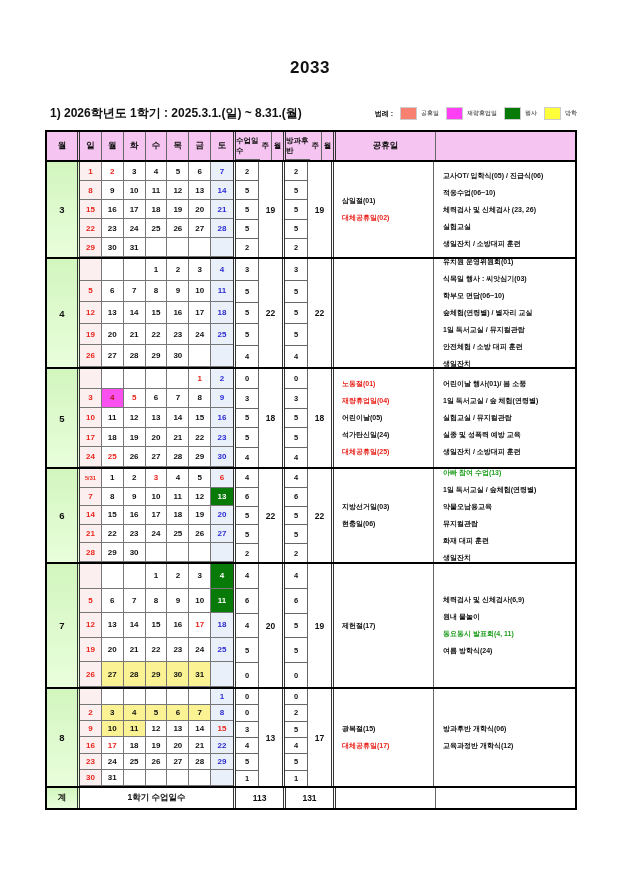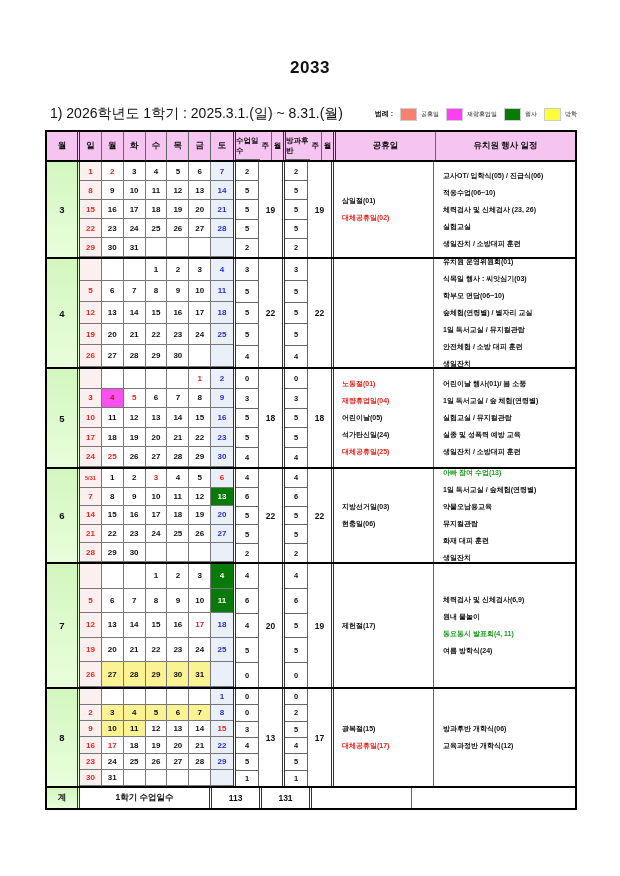--- a/index.html
+++ b/index.html
@@ -1,20 +1,20 @@
 <!DOCTYPE html>
 <html><head>
 <meta charset="utf-8">
 <style>
   *{margin:0;padding:0;box-sizing:border-box}
   html,body{width:620px;height:876px}
   body{background:#fff;font-family:"Liberation Sans",sans-serif;color:#111;position:relative}
   .title-row{position:absolute;top:58px;left:0;width:100%;display:flex;justify-content:center;gap:52px;font-size:17px;font-weight:bold;letter-spacing:.5px}
   .sub-row{position:absolute;top:105px;left:50px;width:527px;display:flex;justify-content:space-between;align-items:center}
-  .subtitle{font-size:14px;font-weight:normal}
+  .subtitle{font-size:12px;font-weight:bold}
   .legend{display:flex;align-items:center;gap:7px}
   .legend-label{font-size:7px;font-weight:bold}
   .legend-item{display:flex;align-items:center;gap:4px}
   .sw{width:17px;height:13px;display:inline-block;border:0.5px solid #ccc}
   .legend-item span.lt{font-size:6px}
   .calendar{position:absolute;left:45px;top:130px;width:532px;border:2px solid #000;background:#fff}
   
   .hdr{display:flex;background:#F6C4F0;height:30px;font-weight:bold;font-size:8.5px;border-bottom:2px solid #000}
   .h-month{width:33px;display:flex;align-items:center;justify-content:center;border-right:3px double #333}
   .h-days{width:156px;display:grid;grid-template-columns:repeat(7,1fr);border-right:3px double #333}
@@ -47,21 +47,21 @@
   .s-r{color:#E8241C}
   .s-b{color:#2B2BD5}
   .s-sm{color:#E8241C;font-size:5.5px}
   .s-g{background:#087A08;color:#fff}
   .s-y{background:#FAF293;color:#111}
   .s-m{background:#FB50F0;color:#B01210}
   .s-gt{color:#1E9E1E}
   
   .footer{display:flex;height:22px;border-top:2px solid #000;font-size:8.5px;font-weight:bold}
   .f-label{width:33px;background:linear-gradient(180deg,#D2F6BE,#E9FEDC);display:flex;align-items:center;justify-content:center;border-right:3px double #333}
-  .f-desc{width:132px;display:flex;align-items:center;justify-content:center;border-right:3px double #333}
+  .f-desc{width:156px;display:flex;align-items:center;justify-content:center;border-right:3px double #333}
   .f-cd{width:50px;display:flex;align-items:center;justify-content:center;border-right:3px double #333}
   .f-as{width:50px;display:flex;align-items:center;justify-content:center;border-right:3px double #333}
   .f-hol{width:100px;border-right:1px solid #666}
   .f-ev{flex:1}
 </style>
 </head>
 <body>
 
 <div class="title-row">
   <span>2033</span>
@@ -111,21 +111,20 @@
       </div>
     </div>
     <div class="h-grp">
       <div class="h-grp-top">방과후반</div>
       <div class="h-grp-bot">
         <div class="h-sub w">주</div>
         <div class="h-sub">월</div>
       </div>
     </div>
     <div class="h-hol">공휴일</div>
-    <div class="h-ev">유치원 행사 일정</div>
   </div>
 
   <div id="months">
       <div class="mrow" style="height: 95px;">
         <div class="m-label">3</div>
         <div class="day-grid">
           <div class="dcell col0 s-r">1</div>
           <div class="dcell s-r">2</div>
           <div class="dcell">3</div>
           <div class="dcell">4</div>

